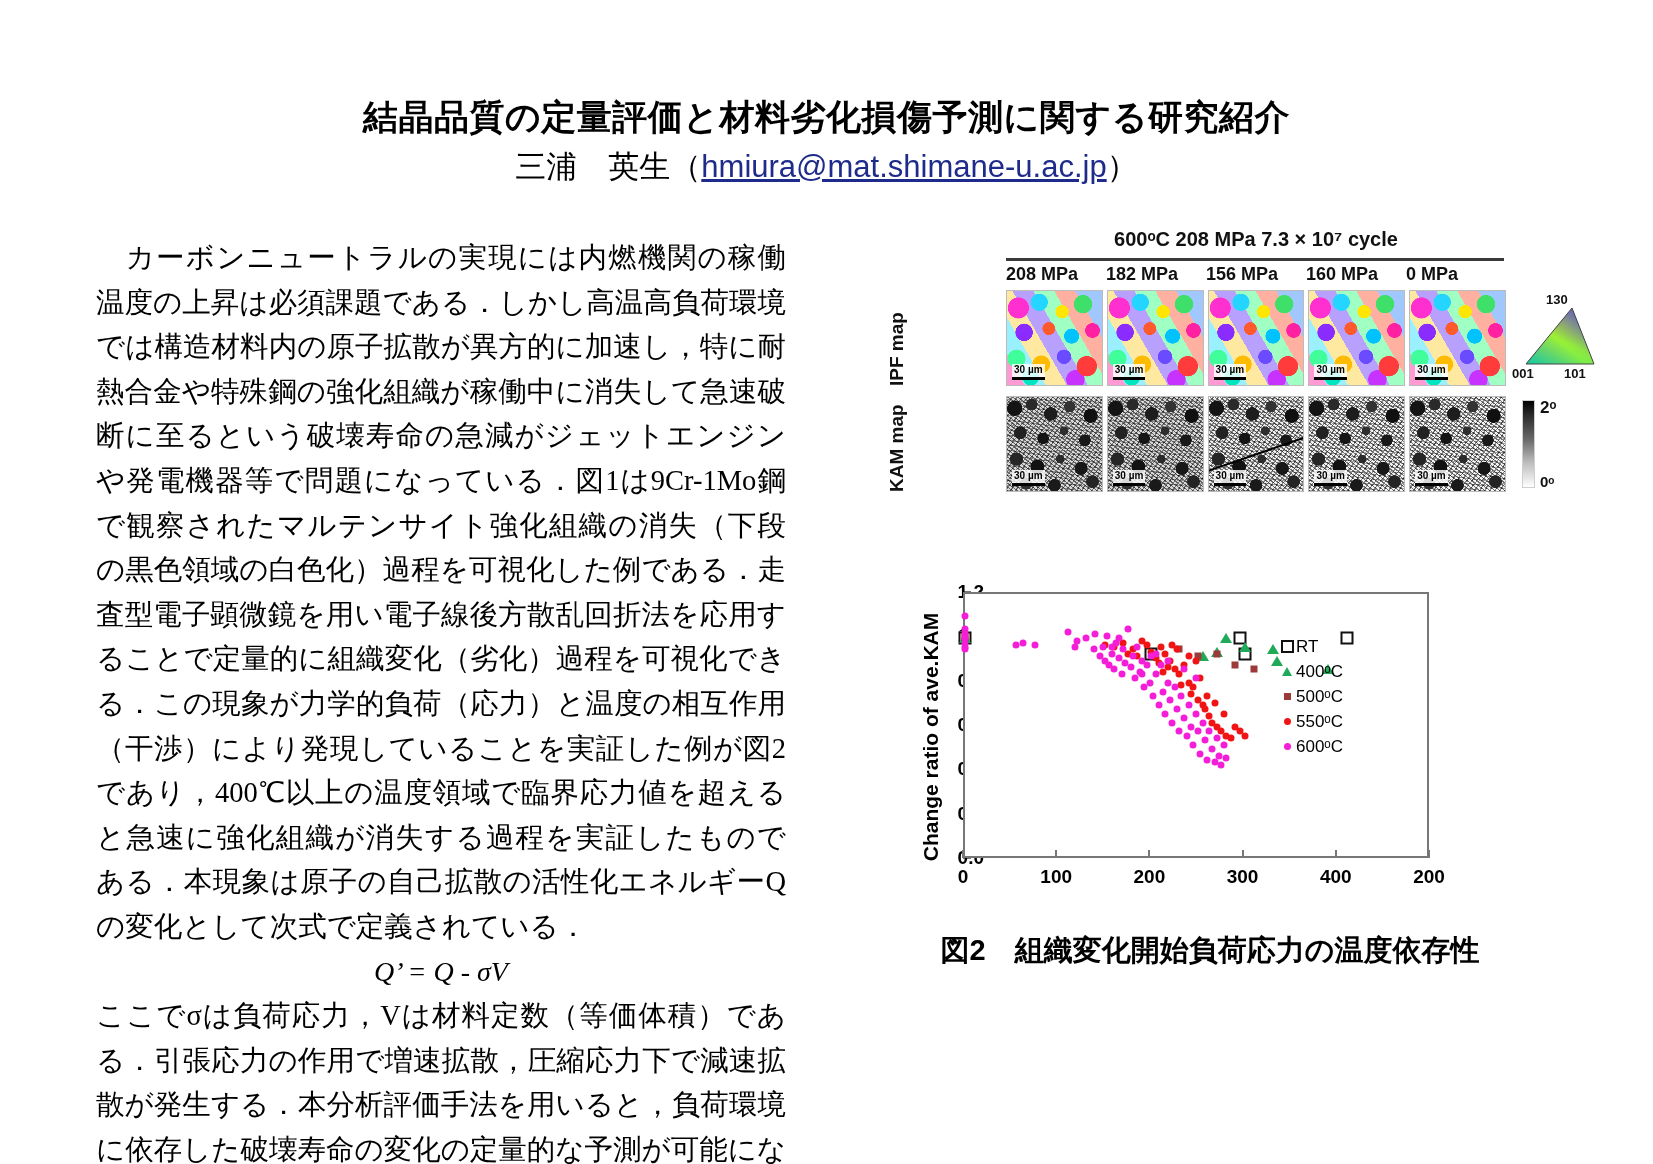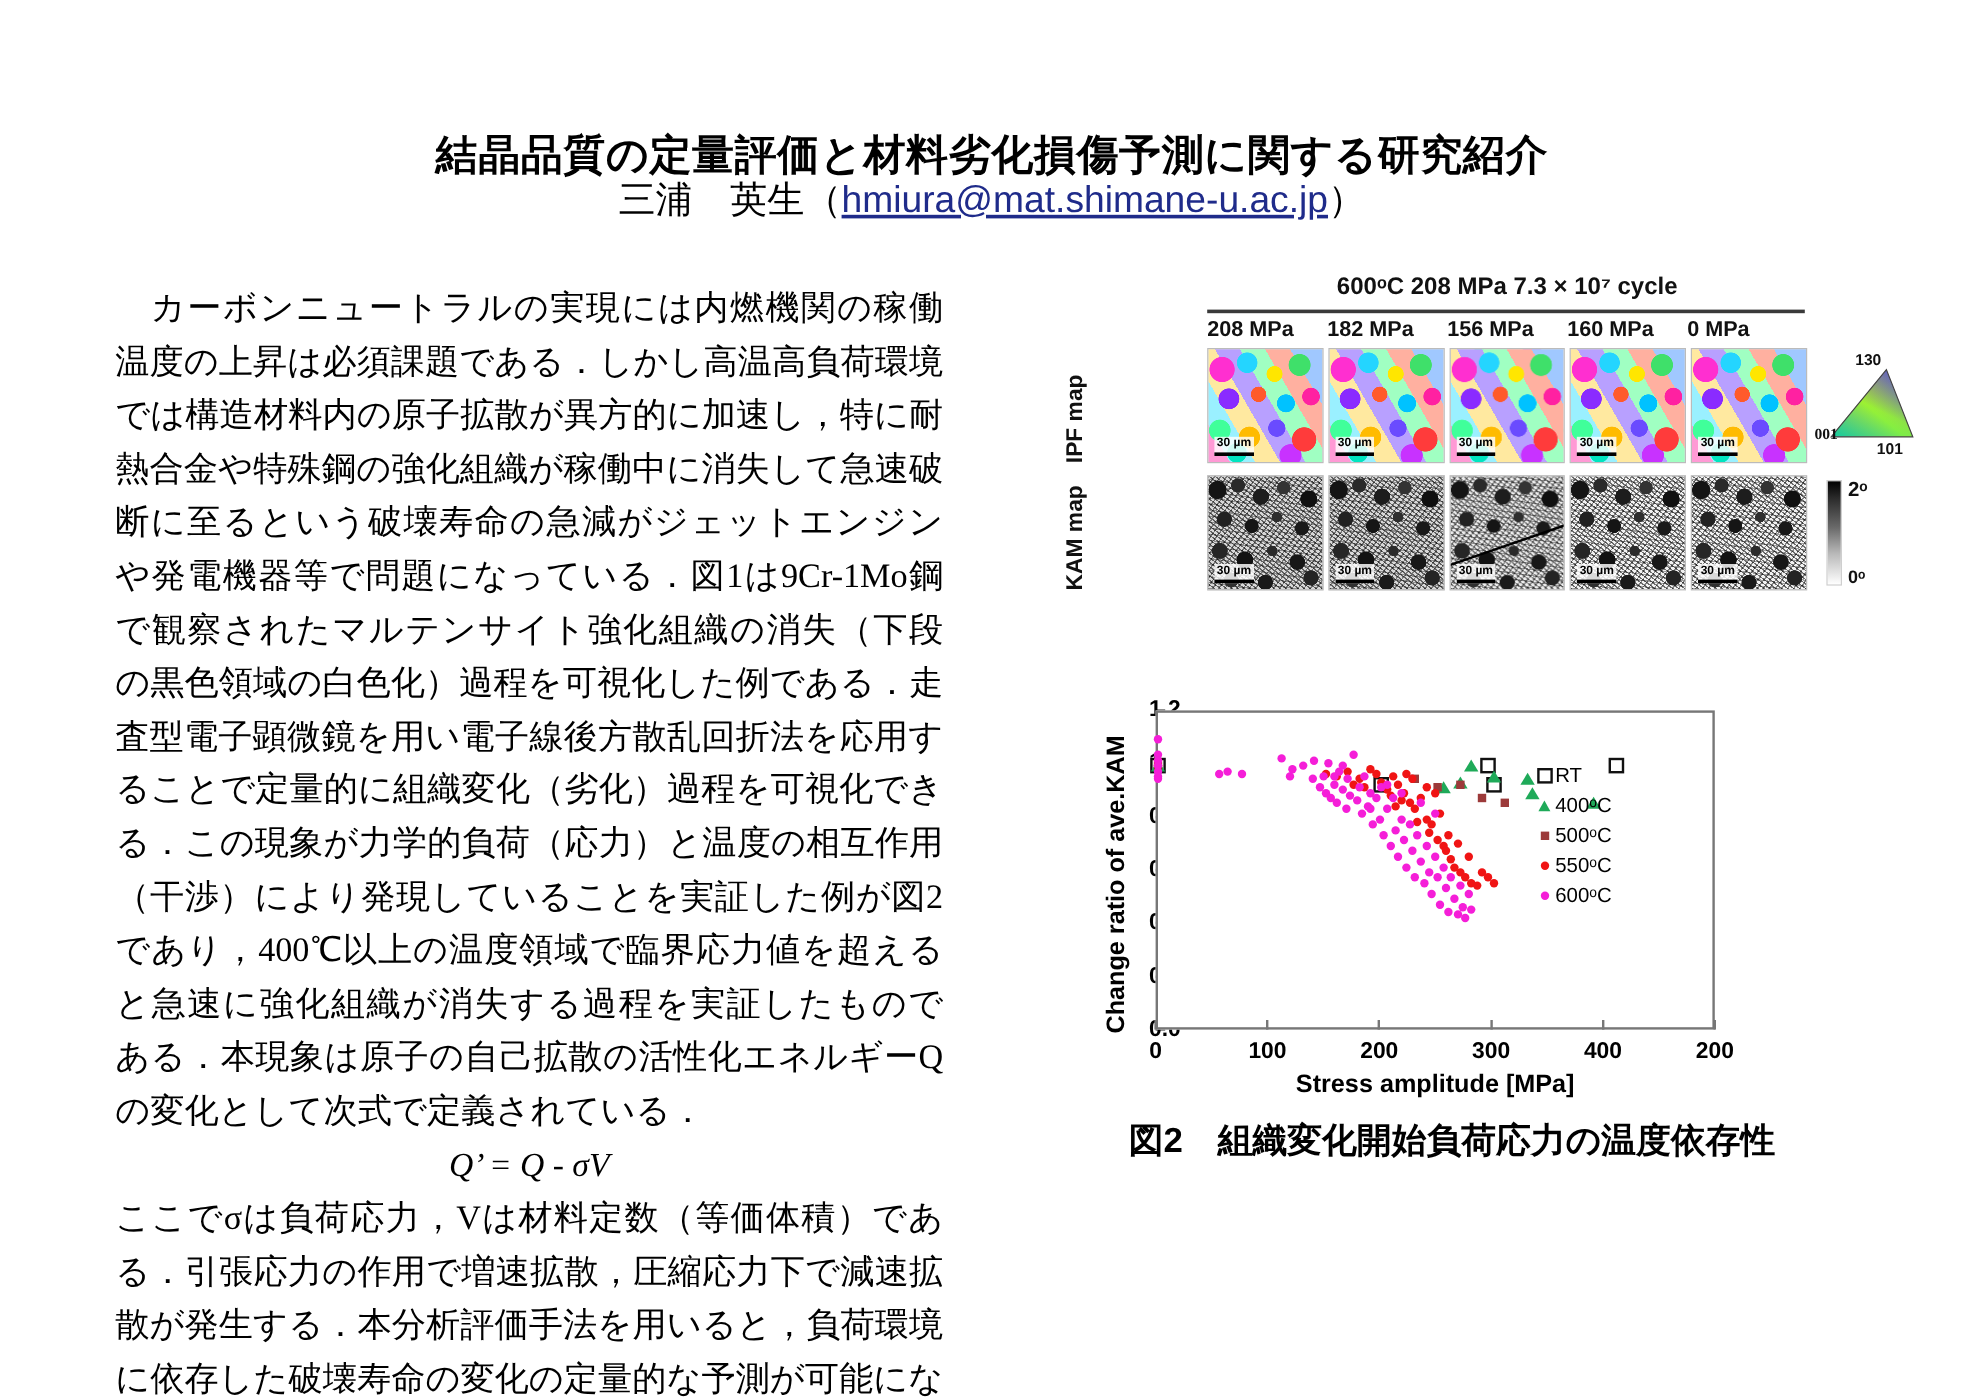--- a/index.html
+++ b/index.html
@@ -14,21 +14,20 @@
 
   
   .title{
     position:absolute;left:0;top:94px;width:1653px;
     text-align:center;
     font-family:"Liberation Sans", sans-serif;
     font-weight:bold;
     font-size:35px;
     letter-spacing:0.5px;
     color:#000;
-    margin-top:12px;
   }
   .author{
     position:absolute;left:0;top:146px;width:1653px;
     text-align:center;
     font-family:"Liberation Sans", sans-serif;
     font-size:31px;
     color:#000;
   }
   .author .mail{color:#1f2b8a;text-decoration:underline;}
 
@@ -151,21 +150,21 @@
     transform:rotate(-19deg);
   }
 
   
   .ipf-legend{position:absolute;left:628px;top:66px;width:92px;height:92px;}
   .ipf-legend .lbl{
     position:absolute;font-family:"Liberation Sans", sans-serif;
     font-size:13px;font-weight:700;color:#111;white-space:nowrap;
   }
   .ipf-legend .l111{left:30px;top:-2px;}
-  .ipf-legend .l001{left:-4px;top:60px;font-family:Liberation Serif, serif;}
+  .ipf-legend .l001{left:-4px;top:72px;}
   .ipf-legend .l101{left:48px;top:72px;}
 
   
   .kam-bar{
     position:absolute;left:634px;top:172px;width:11px;height:86px;
     background:linear-gradient(to bottom,#000 0%,#2a2a2a 16%,#6a6a6a 45%,#b8b8b8 70%,#ffffff 100%);
     border:1px solid #cfcfcf;
   }
   .kam-bar-top{
     position:absolute;left:652px;top:170px;
@@ -512,21 +511,20 @@
         <div class="xtick-lbl" style="left: 176.2px;">100</div>
         <div class="xtick-mark" style="left: 269.4px;"></div>
         <div class="xtick-lbl" style="left: 269.4px;">200</div>
         <div class="xtick-mark" style="left: 362.6px;"></div>
         <div class="xtick-lbl" style="left: 362.6px;">300</div>
         <div class="xtick-mark" style="left: 455.8px;"></div>
         <div class="xtick-lbl" style="left: 455.8px;">400</div>
         <div class="xtick-mark" style="left: 549px;"></div>
         <div class="xtick-lbl" style="left: 549px;">200</div>
       </div>
-    <div class="xlabel">Stress amplitude  [MPa]</div>
     <div class="legend" id="legend">
         <div class="legend-row">
           <span class="sym">
             <span style="width: 9px; height: 9px; background: rgb(255, 255, 255); border: 2px solid rgb(17, 17, 17); display: block;"></span>
           </span>
           <span>RT</span>
         </div>
         <div class="legend-row">
           <span class="sym">
             <span style="width: 0px; height: 0px; border-left: 5px solid transparent; border-right: 5px solid transparent; border-bottom: 9px solid rgb(31, 170, 89); display: block;"></span>

